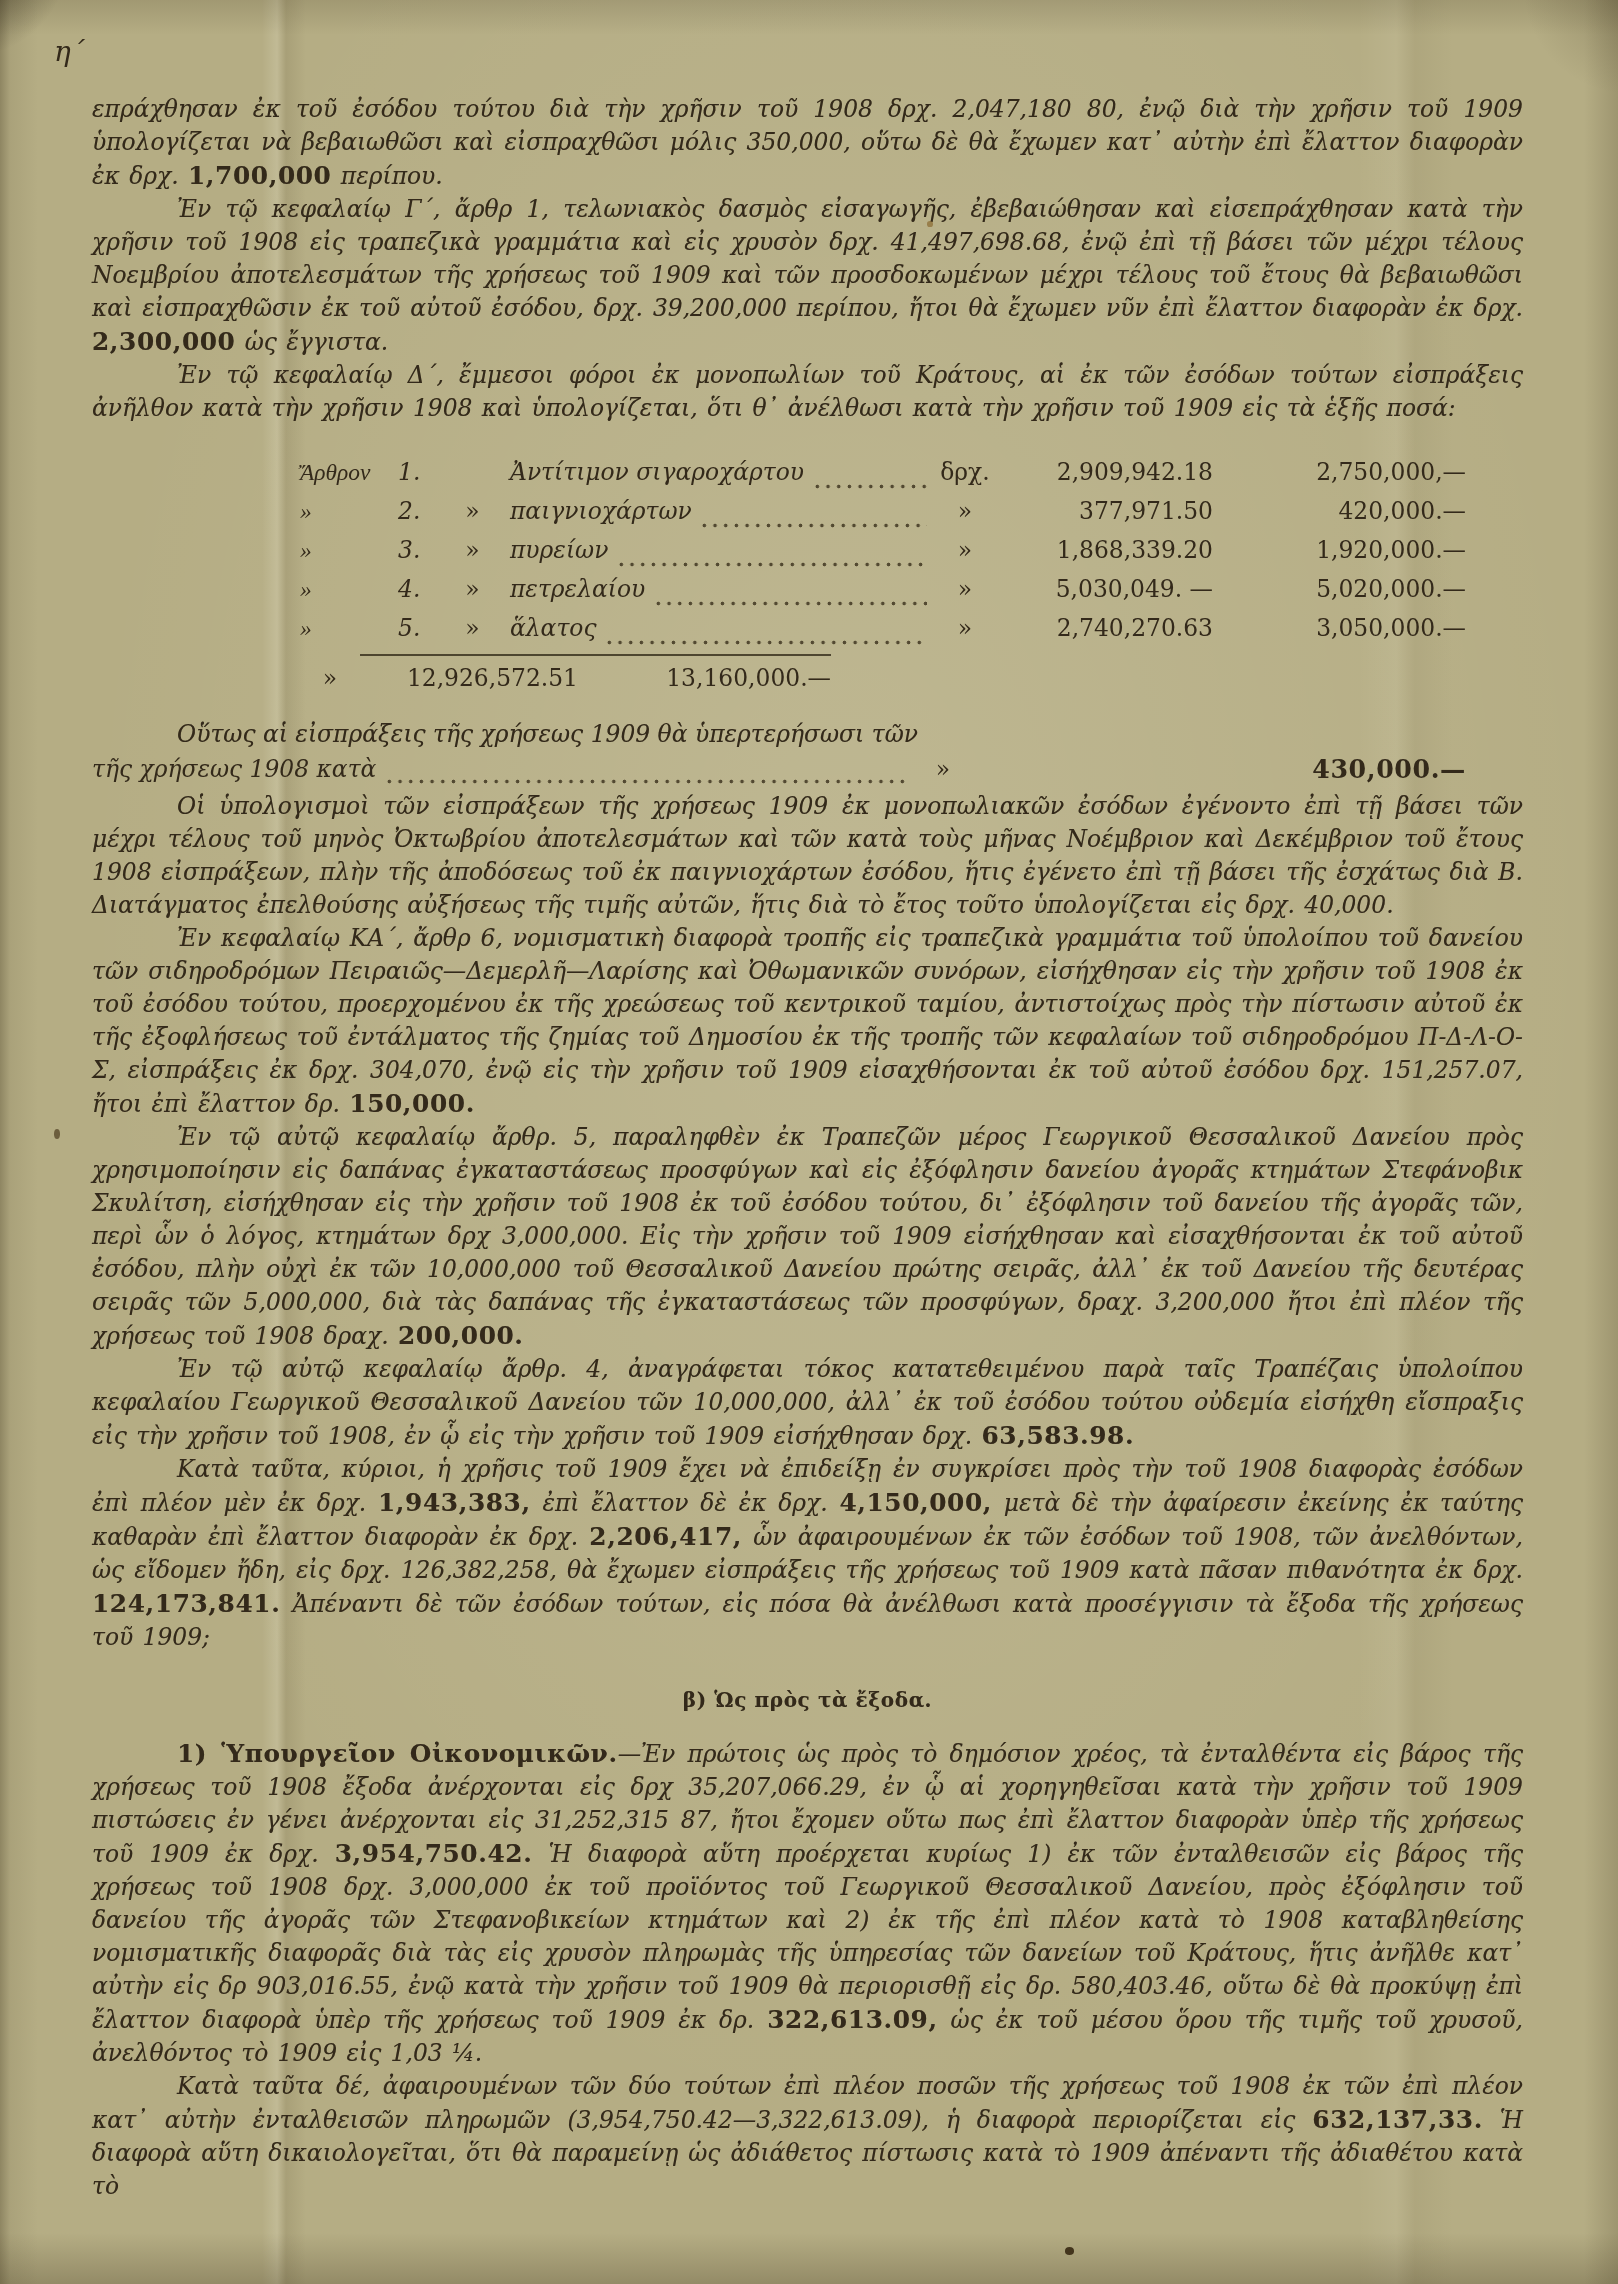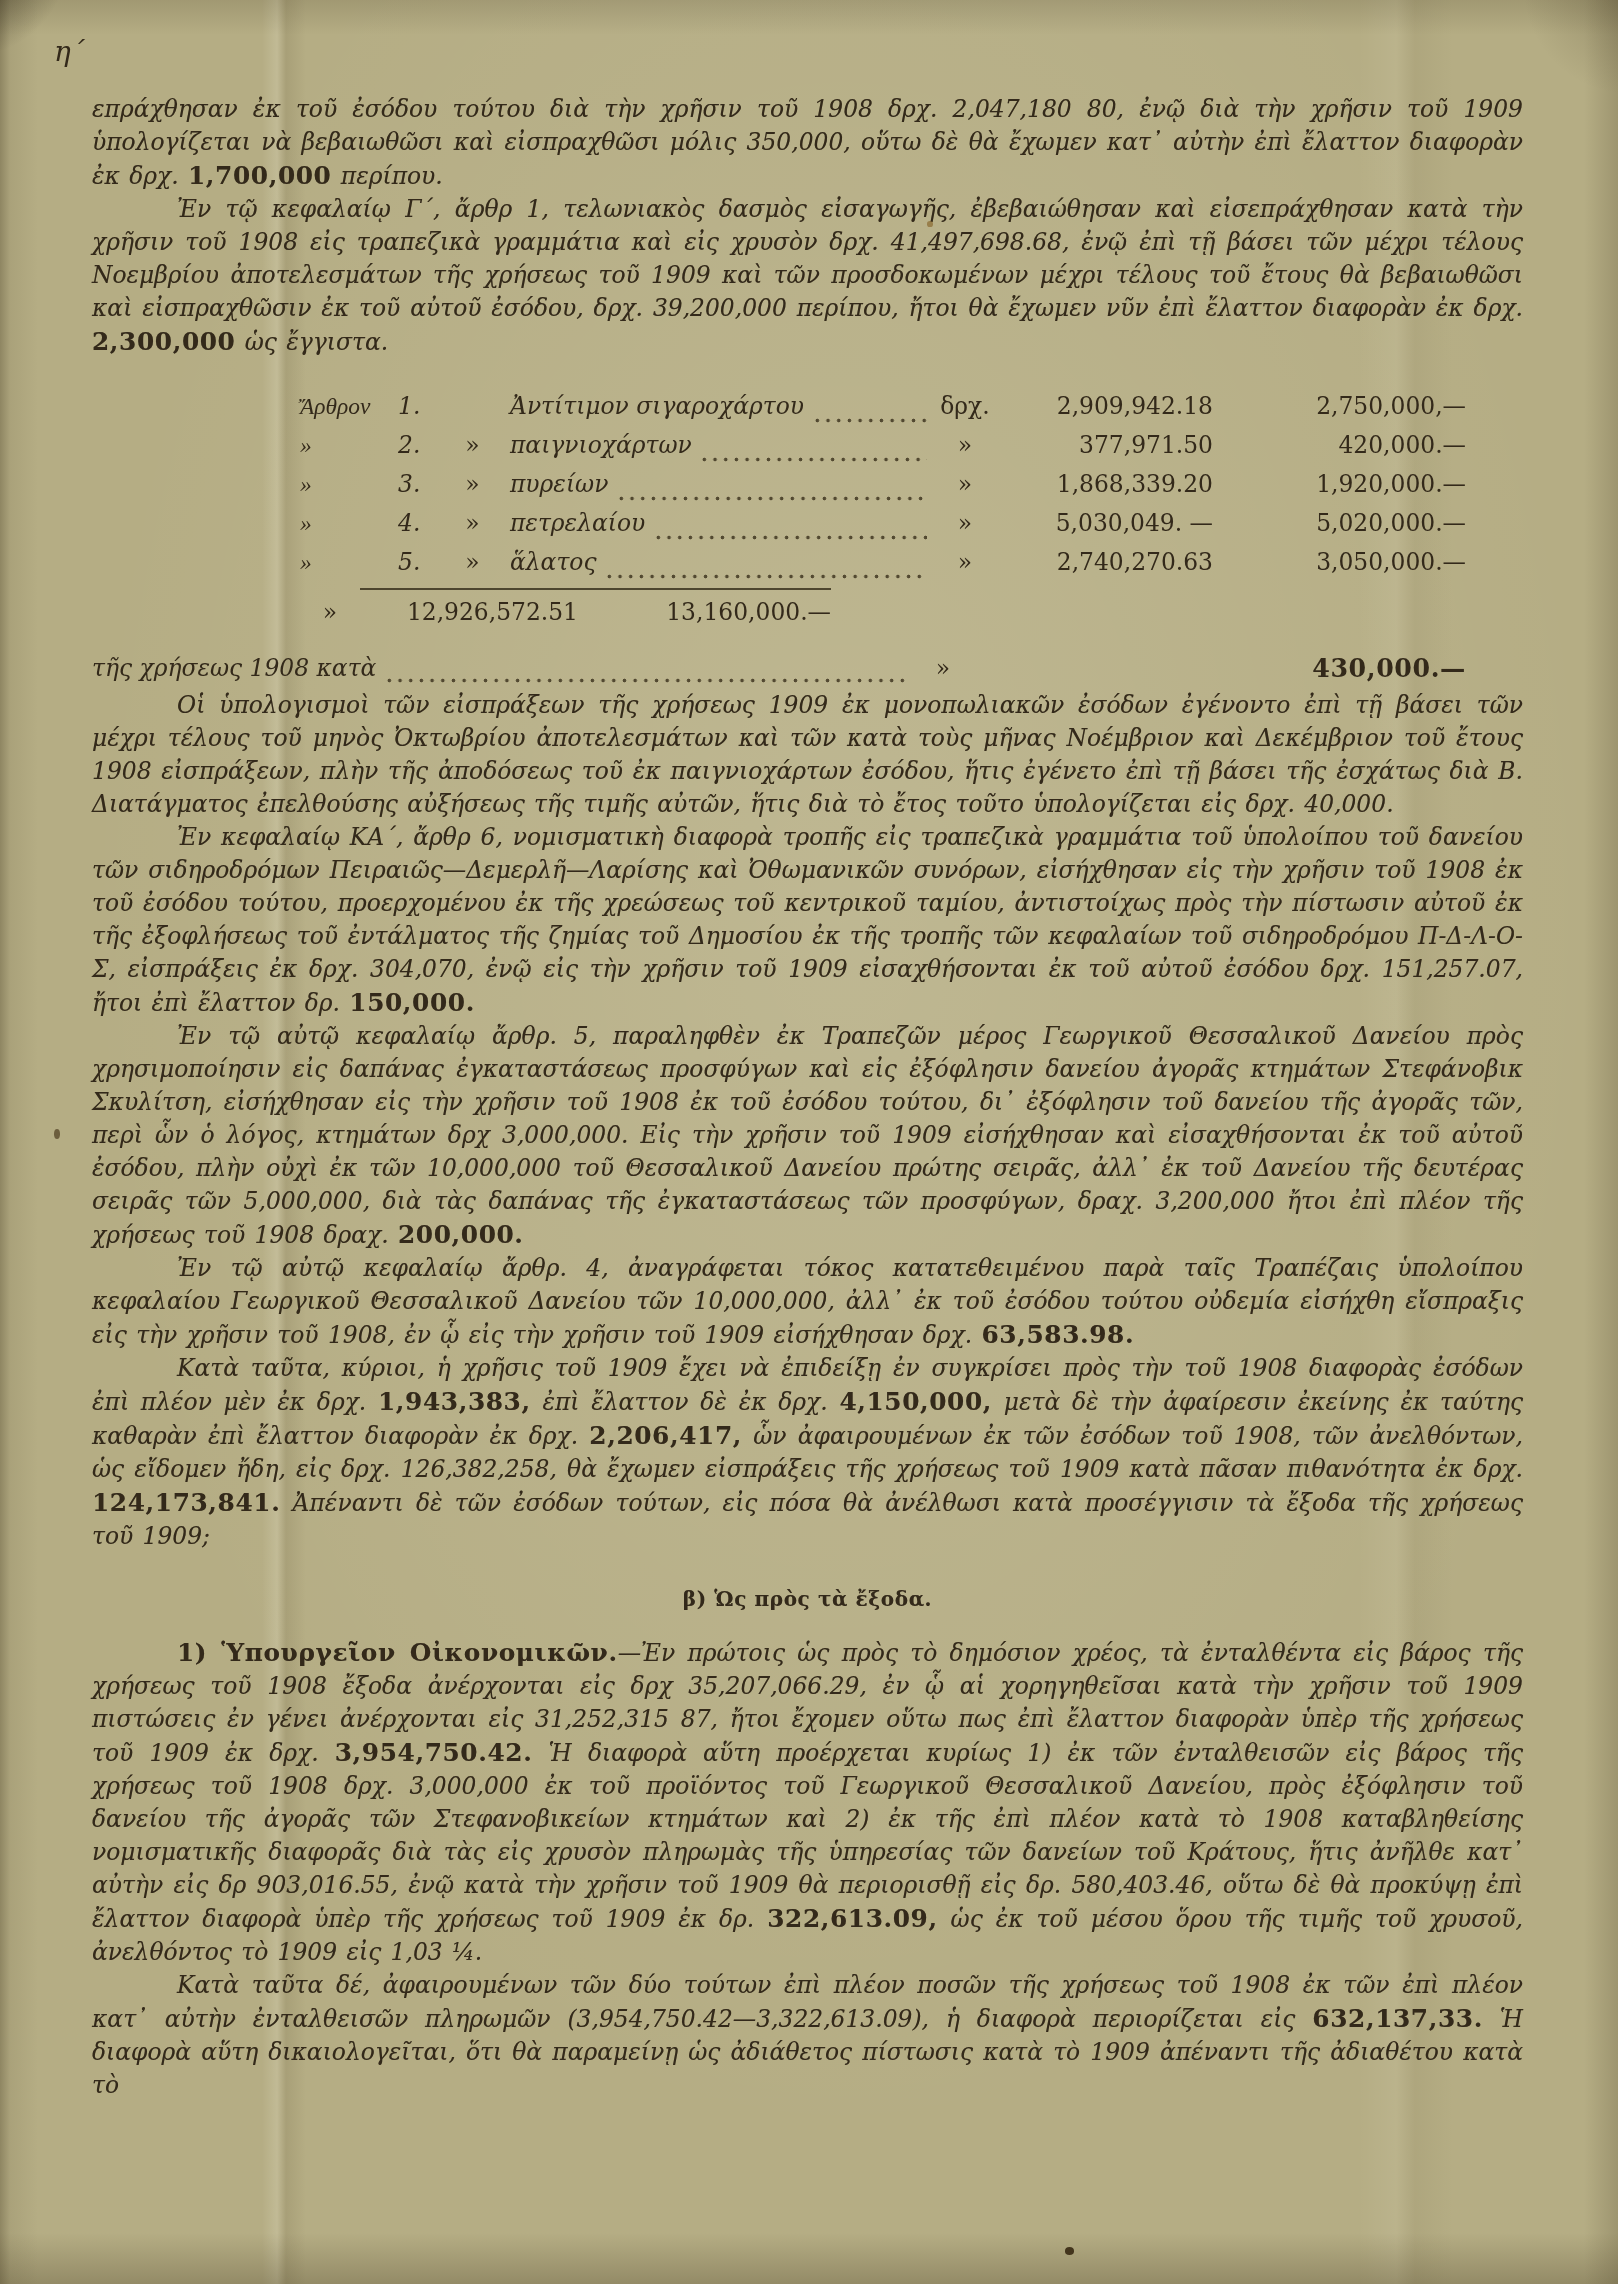--- a/index.html
+++ b/index.html
@@ -72,20 +72,21 @@
 <body>
 
 <div class="page">
   <div class="folio">η΄</div>
 
   <div class="body">
 
     <div>
         <div class="para"><span>επράχθησαν ἐκ τοῦ ἐσόδου τούτου διὰ τὴν χρῆσιν τοῦ 1908 δρχ. 2,047,180 80, ἐνῷ διὰ τὴν χρῆσιν τοῦ 1909 ὑπολογίζεται νὰ βεβαιωθῶσι καὶ εἰσπραχθῶσι μόλις 350,000, οὕτω δὲ θὰ ἔχωμεν κατ᾽ αὐτὴν ἐπὶ ἔλαττον διαφορὰν ἐκ δρχ. </span><span class="b">1,700,000</span><span> περίπου.</span></div>
         <div class="para indent"><span>Ἐν τῷ κεφαλαίῳ Γ΄, ἄρθρ 1, τελωνιακὸς δασμὸς εἰσαγωγῆς, ἐβεβαιώθησαν καὶ εἰσεπράχθησαν κατὰ τὴν χρῆσιν τοῦ 1908 εἰς τραπεζικὰ γραμμάτια καὶ εἰς χρυσὸν δρχ. 41,497,698.68, ἐνῷ ἐπὶ τῇ βάσει τῶν μέχρι τέλους Νοεμβρίου ἀποτελεσμάτων τῆς χρήσεως τοῦ 1909 καὶ τῶν προσδοκωμένων μέχρι τέλους τοῦ ἔτους θὰ βεβαιωθῶσι καὶ εἰσπραχθῶσιν ἐκ τοῦ αὐτοῦ ἐσόδου, δρχ. 39,200,000 περίπου, ἤτοι θὰ ἔχωμεν νῦν ἐπὶ ἔλαττον διαφορὰν ἐκ δρχ. </span><span class="b">2,300,000</span><span> ὡς ἔγγιστα.</span></div>
+        <div class="para indent"><span>Ἐν τῷ κεφαλαίῳ Δ΄, ἔμμεσοι φόροι ἐκ μονοπωλίων τοῦ Κράτους, αἱ ἐκ τῶν ἐσόδων τούτων εἰσπράξεις ἀνῆλθον κατὰ τὴν χρῆσιν 1908 καὶ ὑπολογίζεται, ὅτι θ᾽ ἀνέλθωσι κατὰ τὴν χρῆσιν τοῦ 1909 εἰς τὰ ἑξῆς ποσά:</span></div>
       </div>
 
     <div class="table">
       <div>
           <div class="trow">
             <span class="ta">Ἄρθρον</span>
             <span class="tn">1.</span>
             <span class="td"></span>
             <span class="titem">Ἀντίτιμον σιγαροχάρτου</span>
             <span class="leader"></span>
@@ -135,20 +136,21 @@
           </div>
         </div>
       <div class="trow total">
         <span class="tu">»</span>
         <span class="tv">12,926,572.51</span>
         <span class="tv tv9">13,160,000.—</span>
       </div>
     </div>
 
     <div class="surplus">
+      <div class="s1">Οὕτως αἱ εἰσπράξεις τῆς χρήσεως 1909 θὰ ὑπερτερήσωσι τῶν</div>
       <div class="s2">
         <span class="txt">τῆς χρήσεως 1908 κατὰ</span>
         <span class="leader"></span>
         <span class="su">»</span>
         <span class="sv">430,000.—</span>
       </div>
     </div>
 
     <div>
         <div class="para indent"><span>Οἱ ὑπολογισμοὶ τῶν εἰσπράξεων τῆς χρήσεως 1909 ἐκ μονοπωλιακῶν ἐσόδων ἐγένοντο ἐπὶ τῇ βάσει τῶν μέχρι τέλους τοῦ μηνὸς Ὀκτωβρίου ἀποτελεσμάτων καὶ τῶν κατὰ τοὺς μῆνας Νοέμβριον καὶ Δεκέμβριον τοῦ ἔτους 1908 εἰσπράξεων, πλὴν τῆς ἀποδόσεως τοῦ ἐκ παιγνιοχάρτων ἐσόδου, ἥτις ἐγένετο ἐπὶ τῇ βάσει τῆς ἐσχάτως διὰ Β. Διατάγματος ἐπελθούσης αὐξήσεως τῆς τιμῆς αὐτῶν, ἥτις διὰ τὸ ἔτος τοῦτο ὑπολογίζεται εἰς δρχ. 40,000.</span></div>

